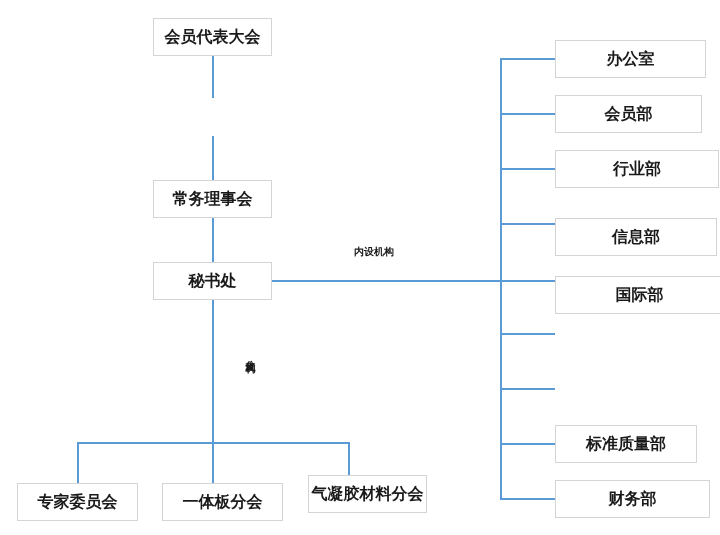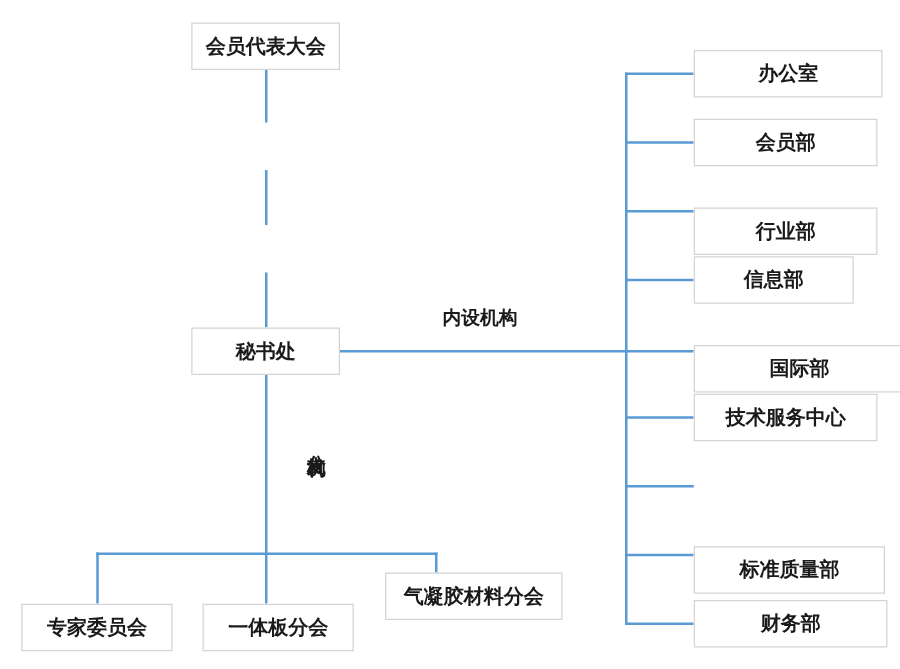--- a/index.html
+++ b/index.html
@@ -39,52 +39,52 @@
   }
   .hline{
     position:absolute;
     height:2px;
     background:var(--line);
     z-index:1;
   }
   .edge-label{
     position:absolute;
     color:var(--text);
-    font-size:15px;
+    font-size:10px;
     font-weight:bold;
     z-index:3;
     white-space:nowrap;
     text-align:center;
   }
   .edge-label.vertical{
     writing-mode:vertical-rl;
     text-orientation:upright;
     letter-spacing:1px;
   }
 </style>
 </head>
 <body>
 
 <div class="canvas">
 
   <div class="node" style="left:153px;top:18px;width:119px">会员代表大会</div>
+  <div class="node" style="left:153px;top:180px;width:119px">常务理事会</div>
   <div class="node" style="left:153px;top:262px;width:119px">秘书处</div>
 
   <div class="node" style="left:555px;top:40px;width:151px">办公室</div>
   <div class="node" style="left:555px;top:95px;width:147px">会员部</div>
-  <div class="node" style="left:555px;top:166px;width:147px">行业部</div>
-  <div class="node" style="left:555px;top:205px;width:128px">信息部</div>
+  <div class="node" style="left:555px;top:150px;width:164px">行业部</div>
+  <div class="node" style="left:555px;top:218px;width:162px">信息部</div>
   <div class="node" style="left:555px;top:276px;width:169px">国际部</div>
-  <div class="node" style="left:555px;top:315px;width:147px">技术服务中心</div>
-  <div class="node" style="left:555px;top:437px;width:153px">标准质量部</div>
+  <div class="node" style="left:555px;top:425px;width:142px">标准质量部</div>
   <div class="node" style="left:555px;top:480px;width:155px">财务部</div>
 
   <div class="node" style="left:17px;top:483px;width:121px">专家委员会</div>
   <div class="node" style="left:162px;top:483px;width:121px">一体板分会</div>
-  <div class="node" style="left:308px;top:458px;width:142px">气凝胶材料分会</div>
+  <div class="node" style="left:308px;top:475px;width:119px">气凝胶材料分会</div>
 
   <div class="vline" style="left:212px;top:56px;height:42px"></div>
   <div class="vline" style="left:212px;top:136px;height:44px"></div>
   <div class="vline" style="left:212px;top:218px;height:44px"></div>
 
   <div class="vline" style="left:212px;top:300px;height:183px"></div>
 
   <div class="hline" style="left:272px;top:280px;width:283px"></div>
   <div class="vline" style="left:500px;top:58px;height:442px"></div>
   <div class="hline" style="left:500px;top:58px;width:55px"></div>

